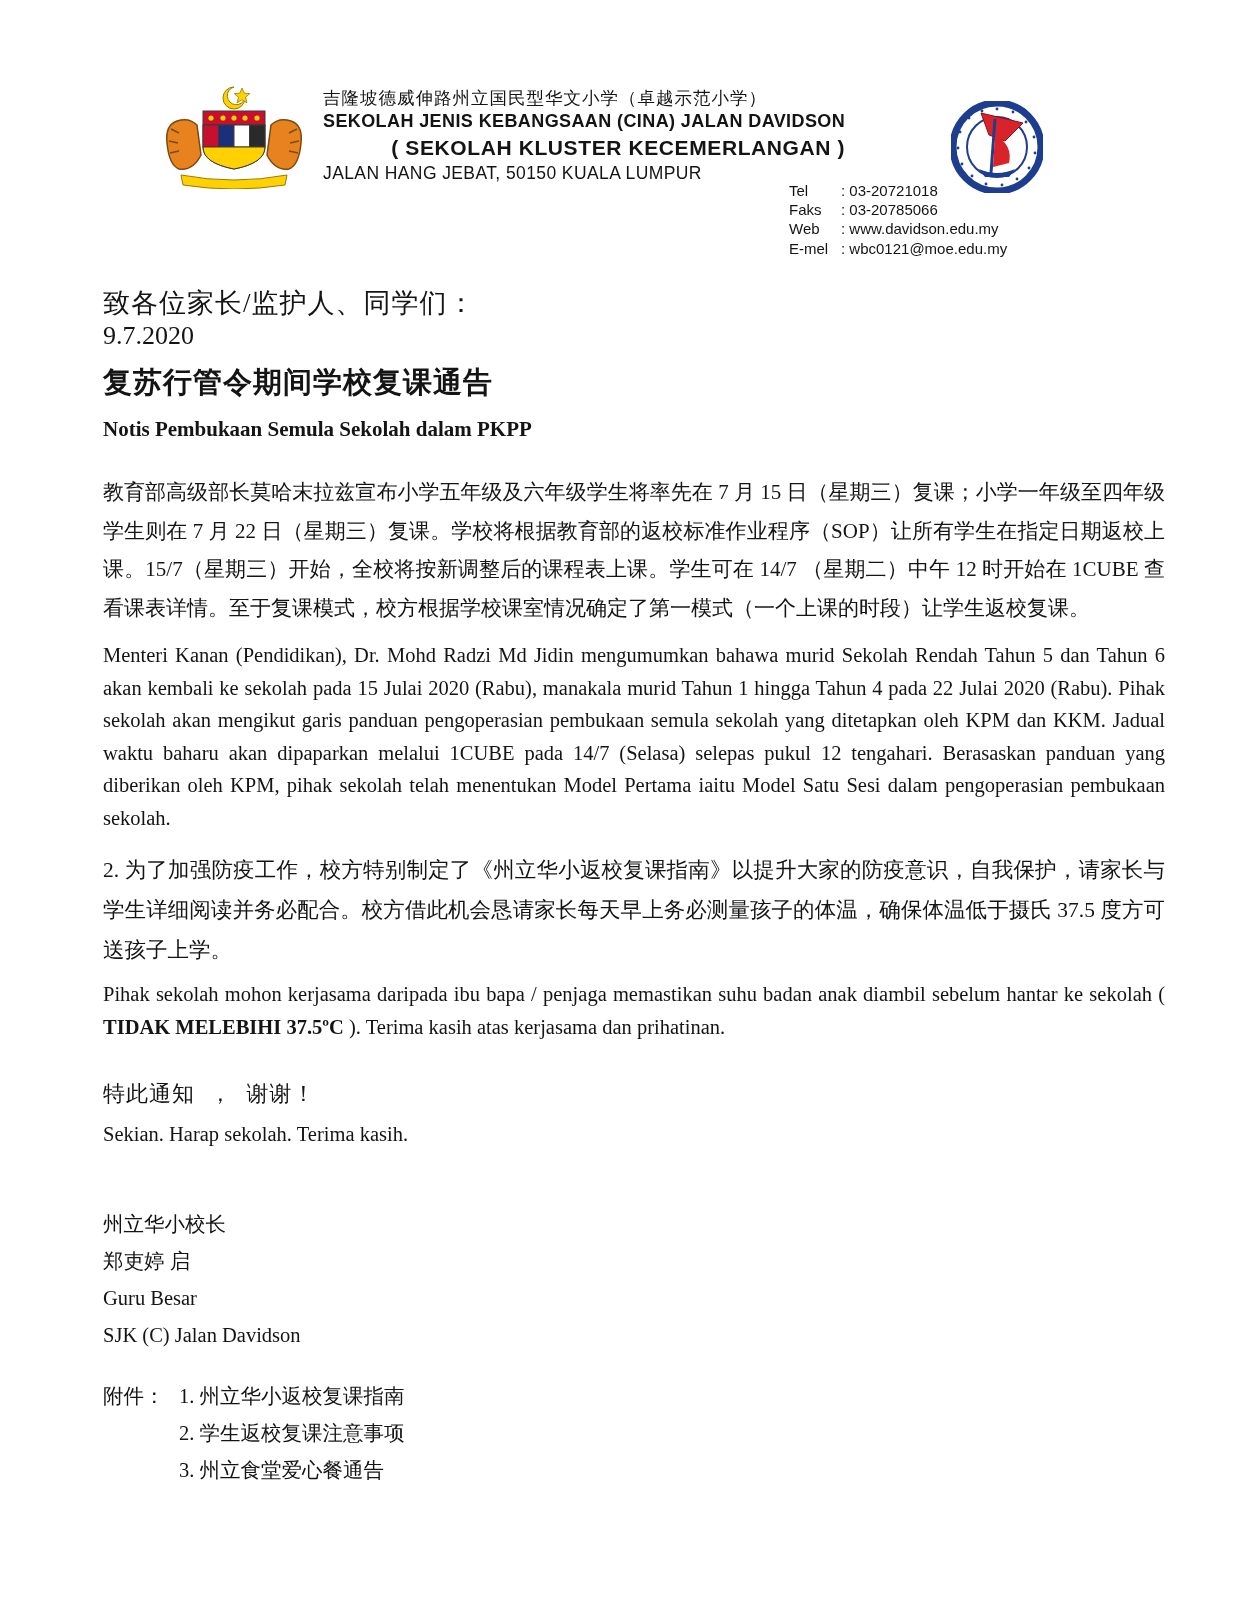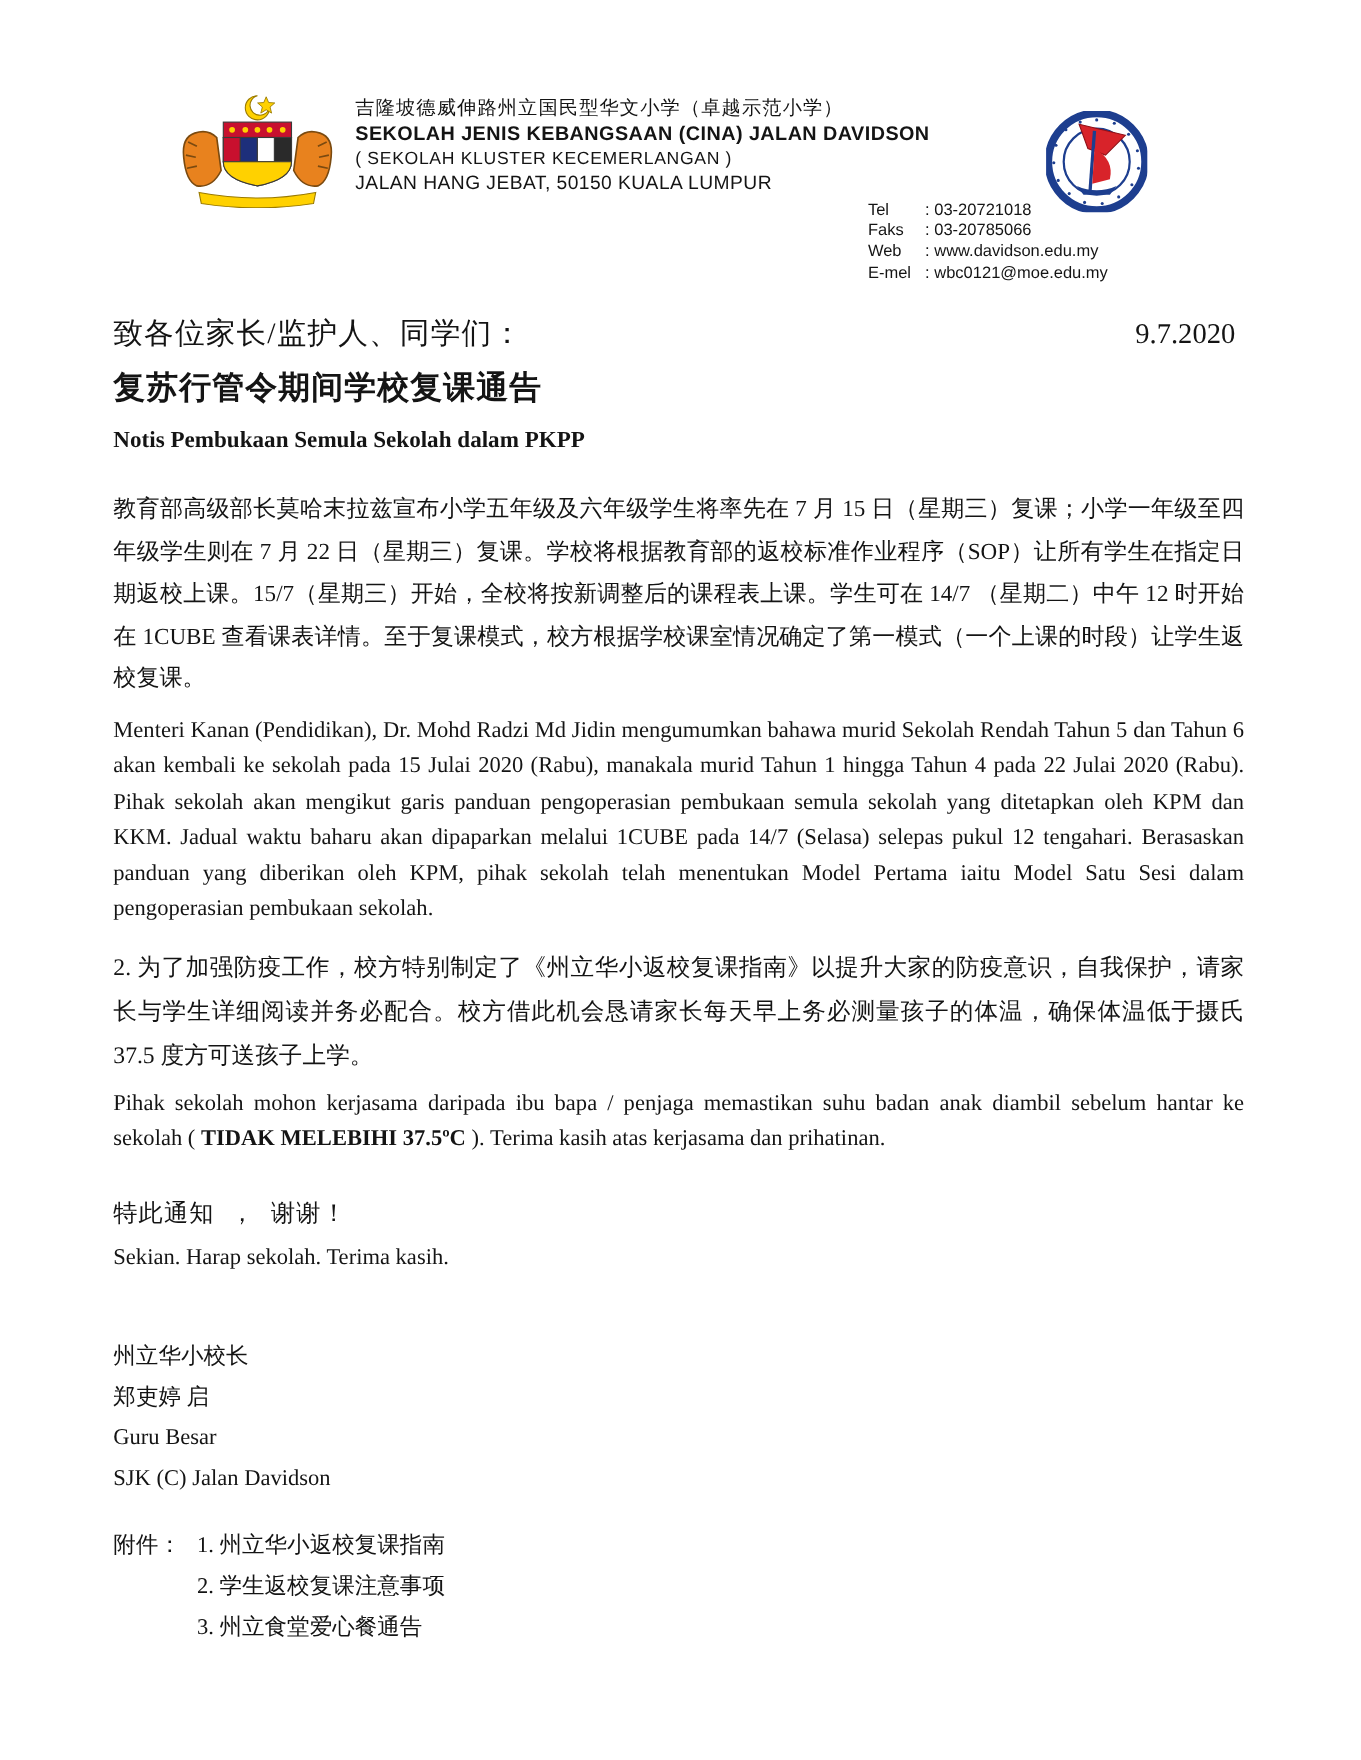--- a/index.html
+++ b/index.html
@@ -9,42 +9,42 @@
     width: 1237px;
     height: 1600px;
     margin: 0 auto;
     background: #ffffff;
     color: #141414;
     font-family: "Liberation Serif", "DejaVu Serif", serif;
     overflow: hidden;
   }
   .content {
     position: relative;
-    padding: 85px 106px 40px 103px;
+    padding: 85px 72px 40px 103px;
   }
   
   .letterhead {
     position: relative;
     height: 178px;
   }
   .crest {
     position: absolute;
     left: 60px; top: 0;
     width: 142px; height: 104px;
   }
   .school-info {
     position: absolute;
     left: 220px; top: 2px;
     font-family: "Liberation Sans", "DejaVu Sans", sans-serif;
     line-height: 1.32;
     white-space: nowrap;
   }
   .school-info .cn { font-size: 17.5px; letter-spacing: 1px; }
   .school-info .b1 { font-size: 18px; font-weight: bold; letter-spacing: .4px; }
-  .school-info .b2 { font-size: 16px; font-weight: normal; letter-spacing: .6px; }
+  .school-info .b2 { font-size: 21px; font-weight: bold; letter-spacing: .6px; text-align: right; }
   .school-info .addr { font-size: 17.5px; letter-spacing: .4px; }
   .badge {
     position: absolute;
     left: 848px; top: 16px;
     width: 92px; height: 92px;
   }
   .contact {
     position: absolute;
     left: 686px; top: 96px;
     font-family: "Liberation Sans", "DejaVu Sans", sans-serif;
@@ -53,20 +53,21 @@
   }
   .contact .row { display: flex; }
   .contact .lbl { width: 52px; }
   .contact .val { white-space: nowrap; }
   
   .salutation-row {
     display: flex;
     justify-content: space-between;
     align-items: baseline;
     margin-top: 22px;
+    flex-direction: column;
   }
   .salutation {
     font-size: 27px;
     letter-spacing: 1px;
   }
   .date {
     font-size: 26px;
     margin-right: 8px;
   }
   .title-cn {

